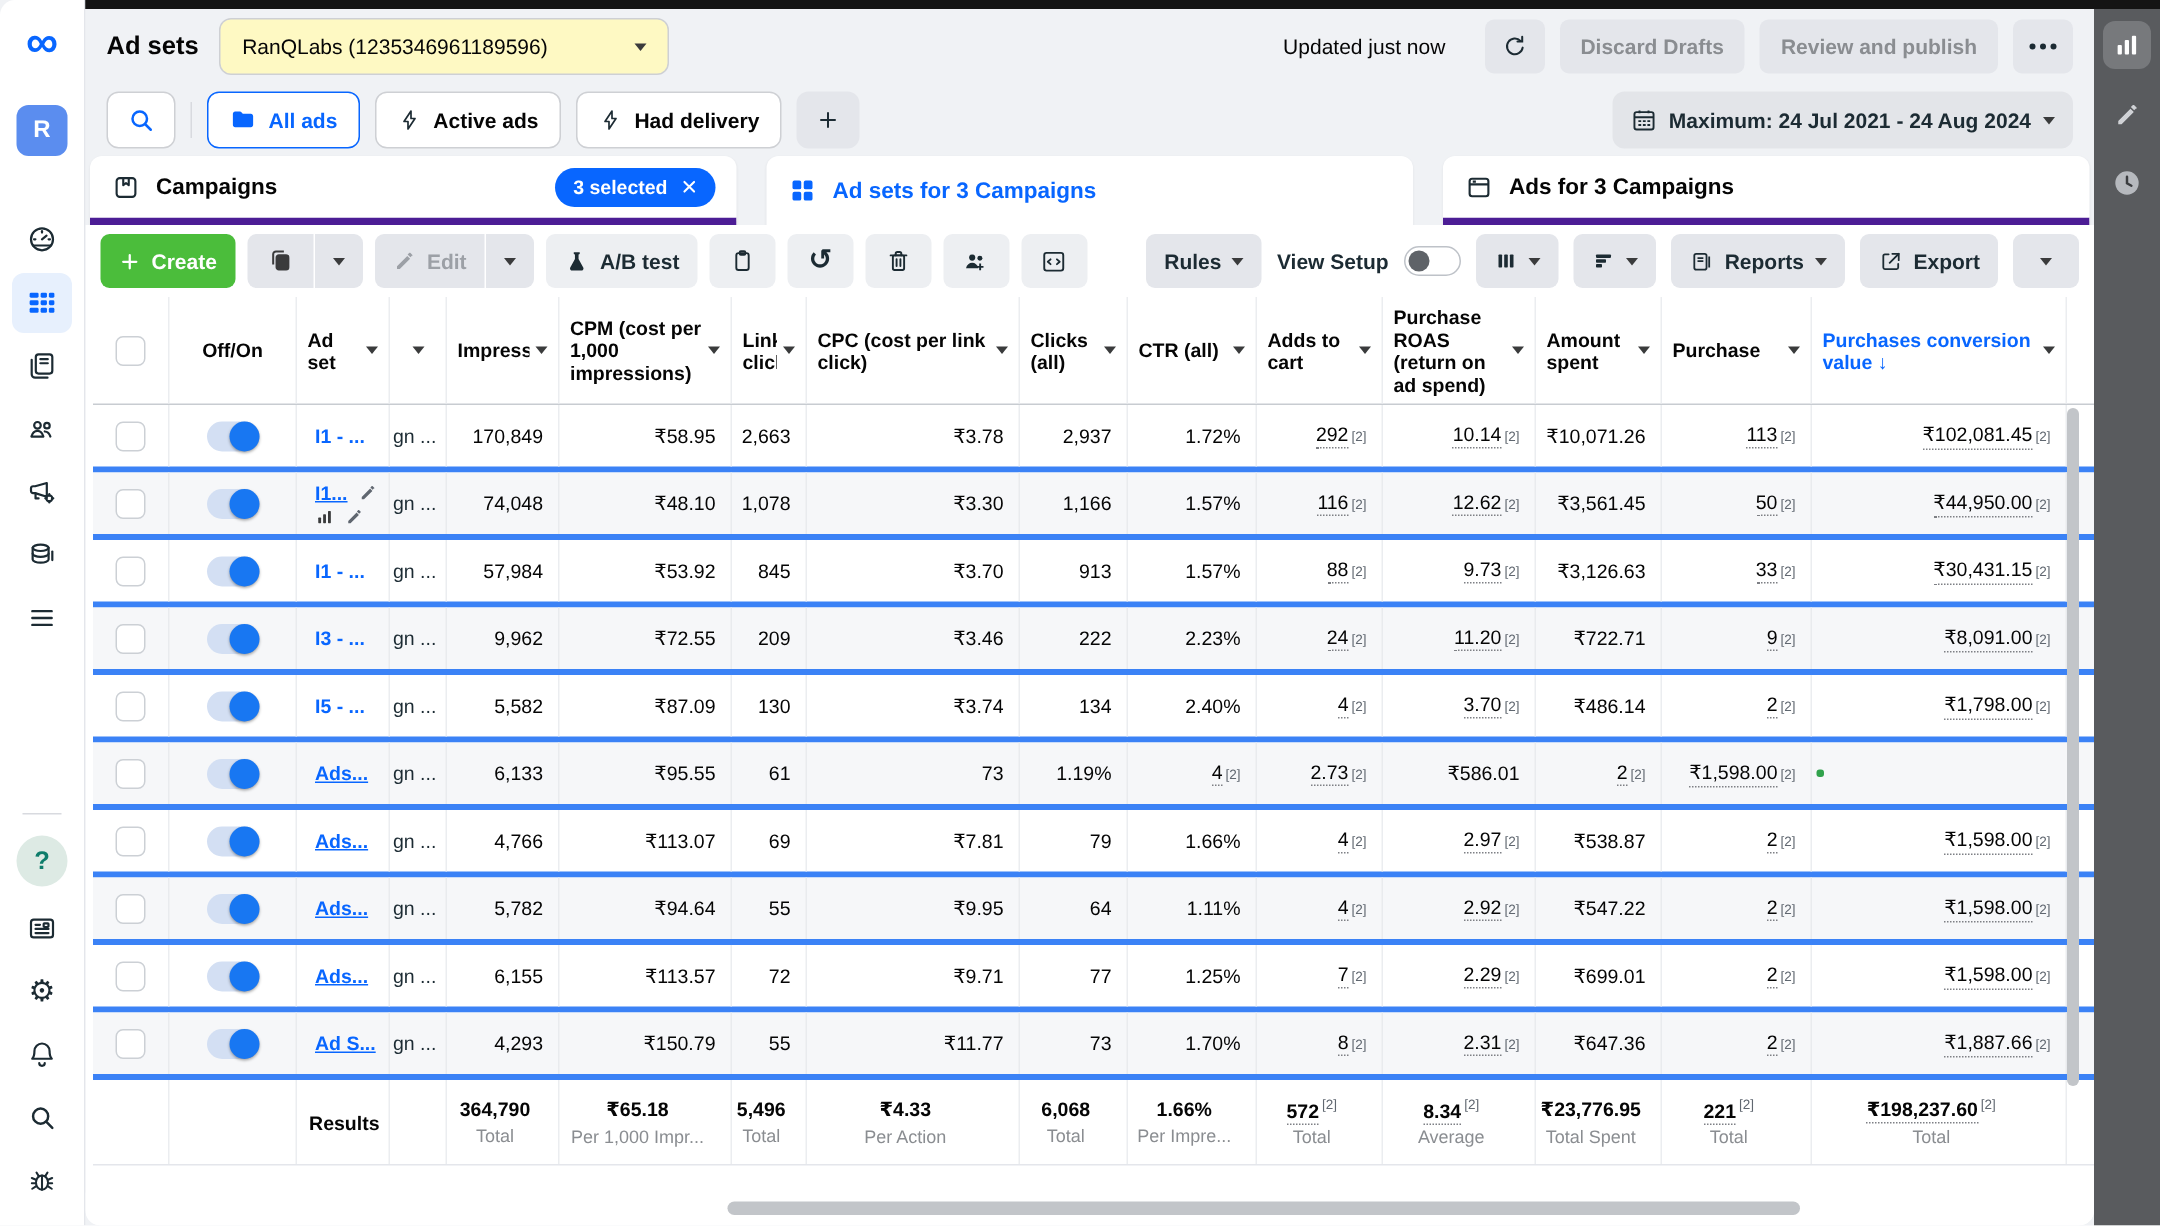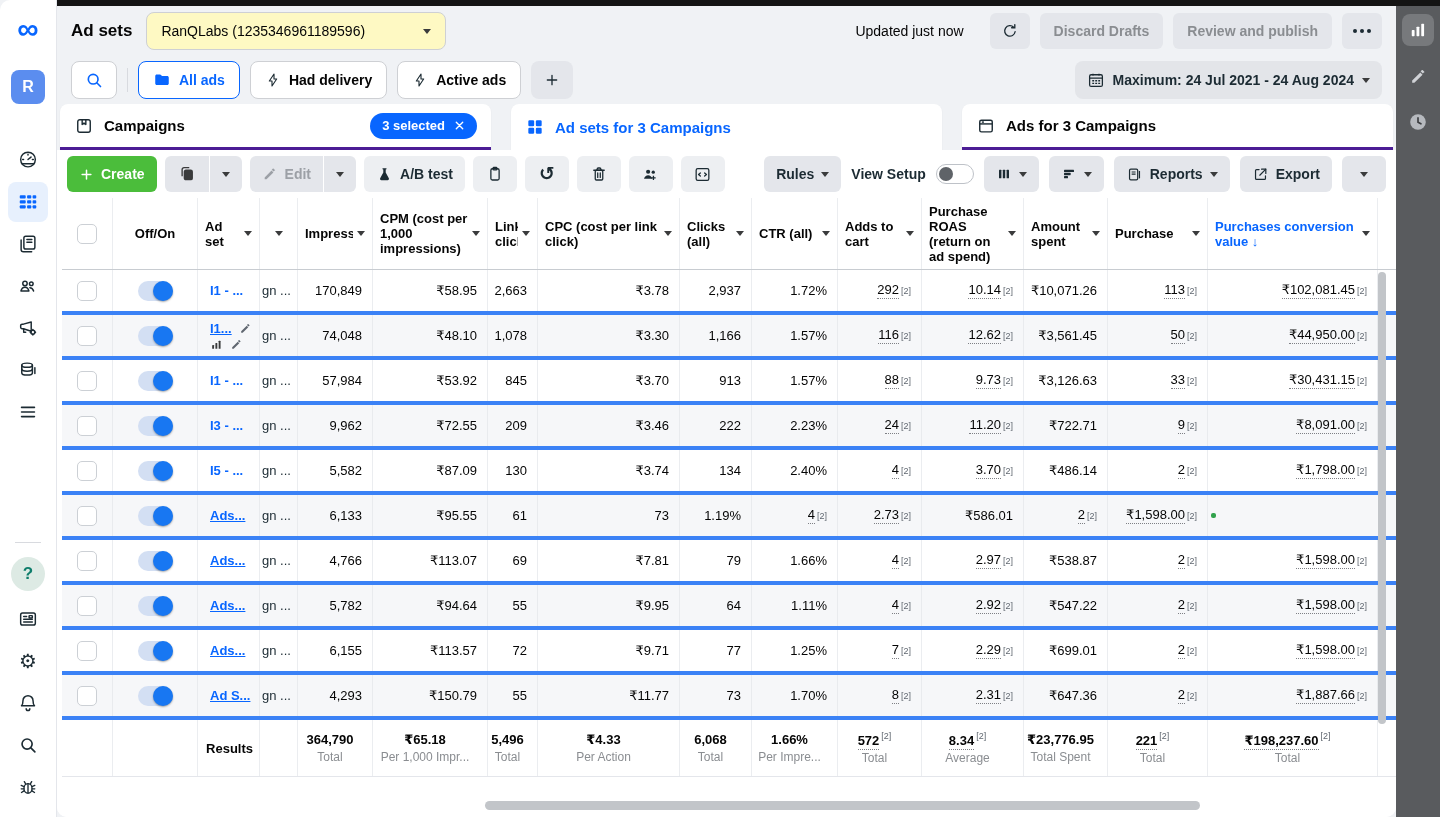--- a/index.html
+++ b/index.html
@@ -41,21 +41,21 @@
   .search-btn{width:46px;height:38px;background:#fff;border:1px solid #CED0D4;border-radius:8px;display:flex;align-items:center;justify-content:center;cursor:pointer}
   .vdiv{width:1px;height:24px;background:#D8DADF}
   .chip{height:38px;background:#fff;border:1px solid #CED0D4;border-radius:8px;display:flex;align-items:center;gap:8px;padding:0 14px;font-size:14px;font-weight:bold;color:#050505;cursor:pointer;font-family:inherit}
   .chip.active{border-color:#0866FF;color:#0866FF}
   .plus-btn{width:42px;height:38px;background:#E4E6EB;border:none;border-radius:8px;display:flex;align-items:center;justify-content:center;cursor:pointer}
   .date-btn{margin-left:auto;height:38px;background:#E3E5E9;border:none;border-radius:8px;display:flex;align-items:center;gap:8px;padding:0 12px;font-size:14px;font-weight:bold;color:#1C2B33;cursor:pointer;font-family:inherit}
 
   
   .tabs{display:flex;gap:20px;height:46px;padding:0 3px}
   .tab{flex:1;background:#fff;border-radius:8px 8px 0 0;display:flex;align-items:center;gap:10px;padding:0 14px;font-size:15px;font-weight:bold;box-shadow:0 1px 2px rgba(0,0,0,.06);cursor:pointer}
-  .tab.inactive{border-bottom:3px solid #4c1d95}
+  .tab.inactive{border-bottom:5px solid #4c1d95}
   .tab.active{color:#0866FF}
   .badge{margin-left:auto;height:26px;background:#0866FF;color:#fff;border-radius:13px;display:flex;align-items:center;gap:9px;padding:0 12px;font-size:13px;font-weight:bold}
 
   
   .card{background:#fff;flex:1;display:flex;flex-direction:column;border-radius:0 0 10px 10px;min-height:0}
   .toolbar{height:48px;display:flex;align-items:center;gap:8px;padding:0 10px;flex:none}
   .tb{height:36px;border:none;border-radius:6px;background:#E4E6EB;display:flex;align-items:center;justify-content:center;gap:7px;padding:0 12px;font-size:14px;font-weight:bold;color:#1C2B33;cursor:pointer;font-family:inherit}
   .tb.lite{background:#EDEFF2}
   .tb.icon{width:44px;padding:0}
   .tb.caret-part{width:32px;padding:0;border-radius:0 6px 6px 0}
@@ -288,29 +288,29 @@
             </svg>
         </span>
         <span>All ads</span>
       </button>
       <button class="chip">
         <span>
           <svg width="16" height="16" viewBox="0 0 24 24" fill="none" stroke="#1C2B33" stroke-width="1.7" stroke-linejoin="round">
               <path d="M13.5 3 6.5 13.5h4L10.5 21l7-10.5h-4z"></path>
             </svg>
         </span>
-        <span>Had delivery</span>
+        <span>Active ads</span>
       </button>
       <button class="chip">
         <span>
           <svg width="16" height="16" viewBox="0 0 24 24" fill="none" stroke="#1C2B33" stroke-width="1.7" stroke-linejoin="round">
               <path d="M13.5 3 6.5 13.5h4L10.5 21l7-10.5h-4z"></path>
             </svg>
         </span>
-        <span>Active ads</span>
+        <span>Had delivery</span>
       </button>
       <button class="plus-btn">
         <span>
           <svg width="16" height="16" viewBox="0 0 24 24" stroke="#1C2B33" stroke-width="2" stroke-linecap="round">
               <path d="M12 5v14M5 12h14"></path>
             </svg>
         </span>
       </button>
       <button class="date-btn">
         <span>

